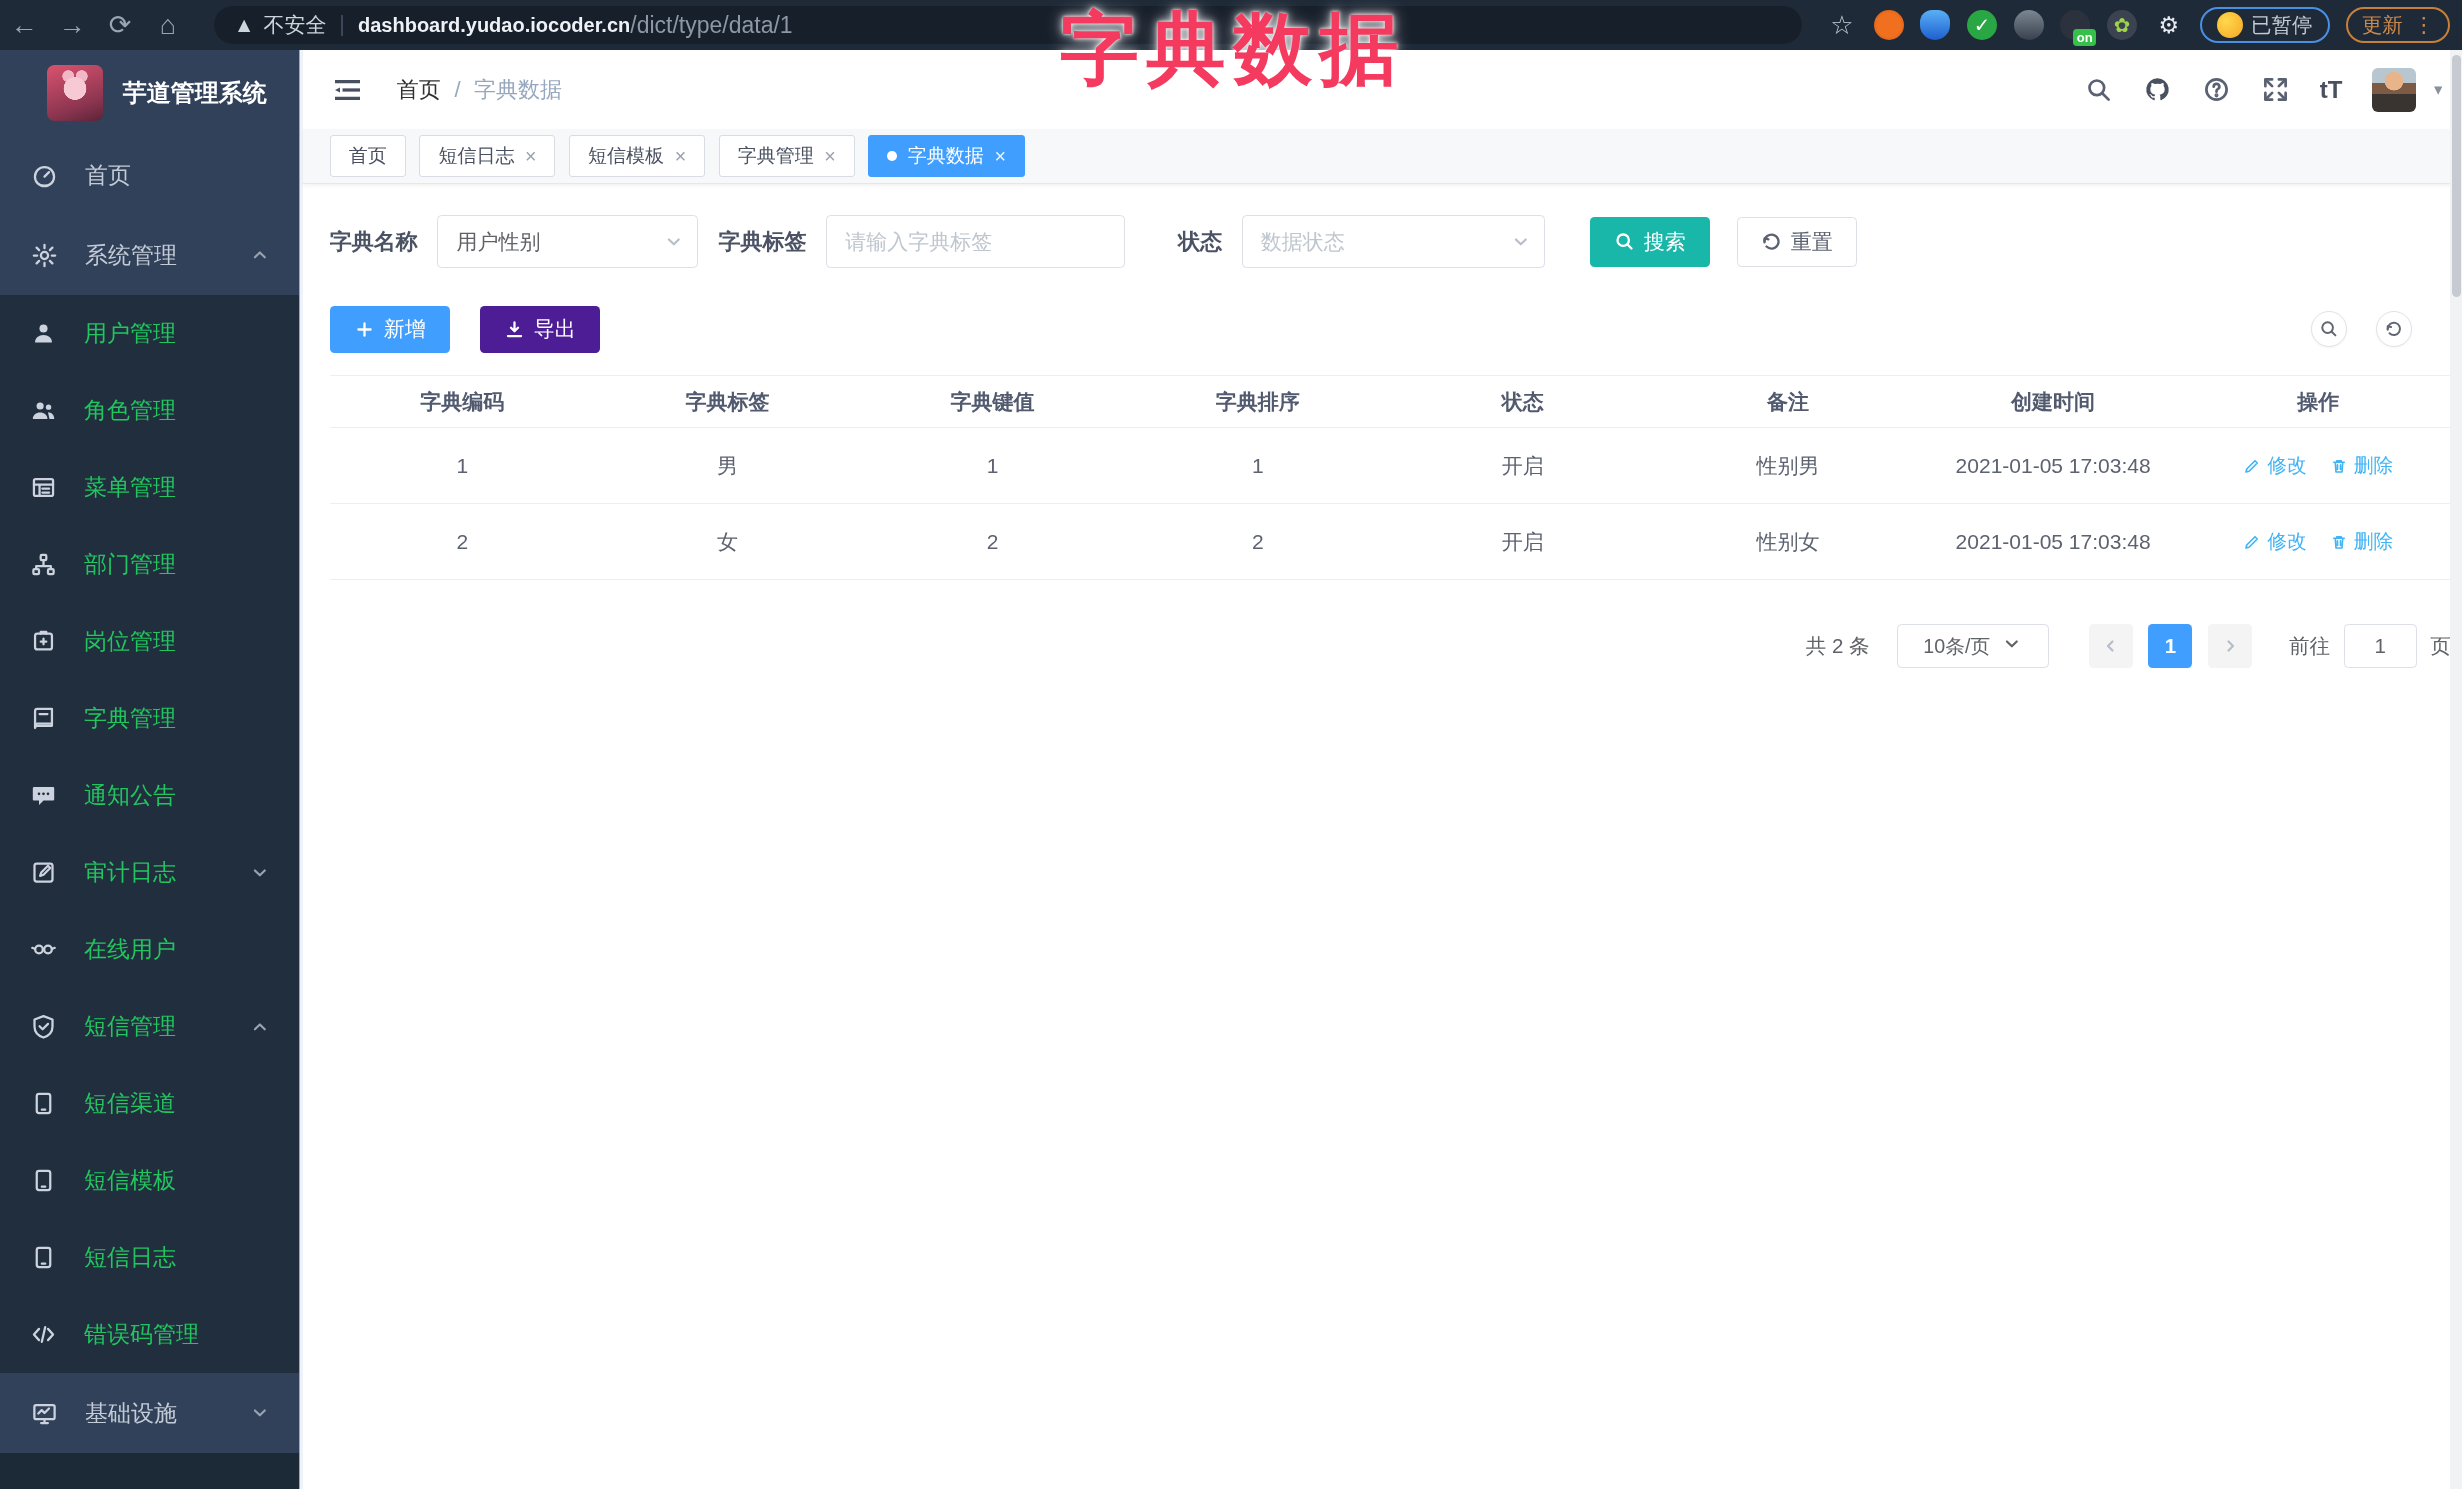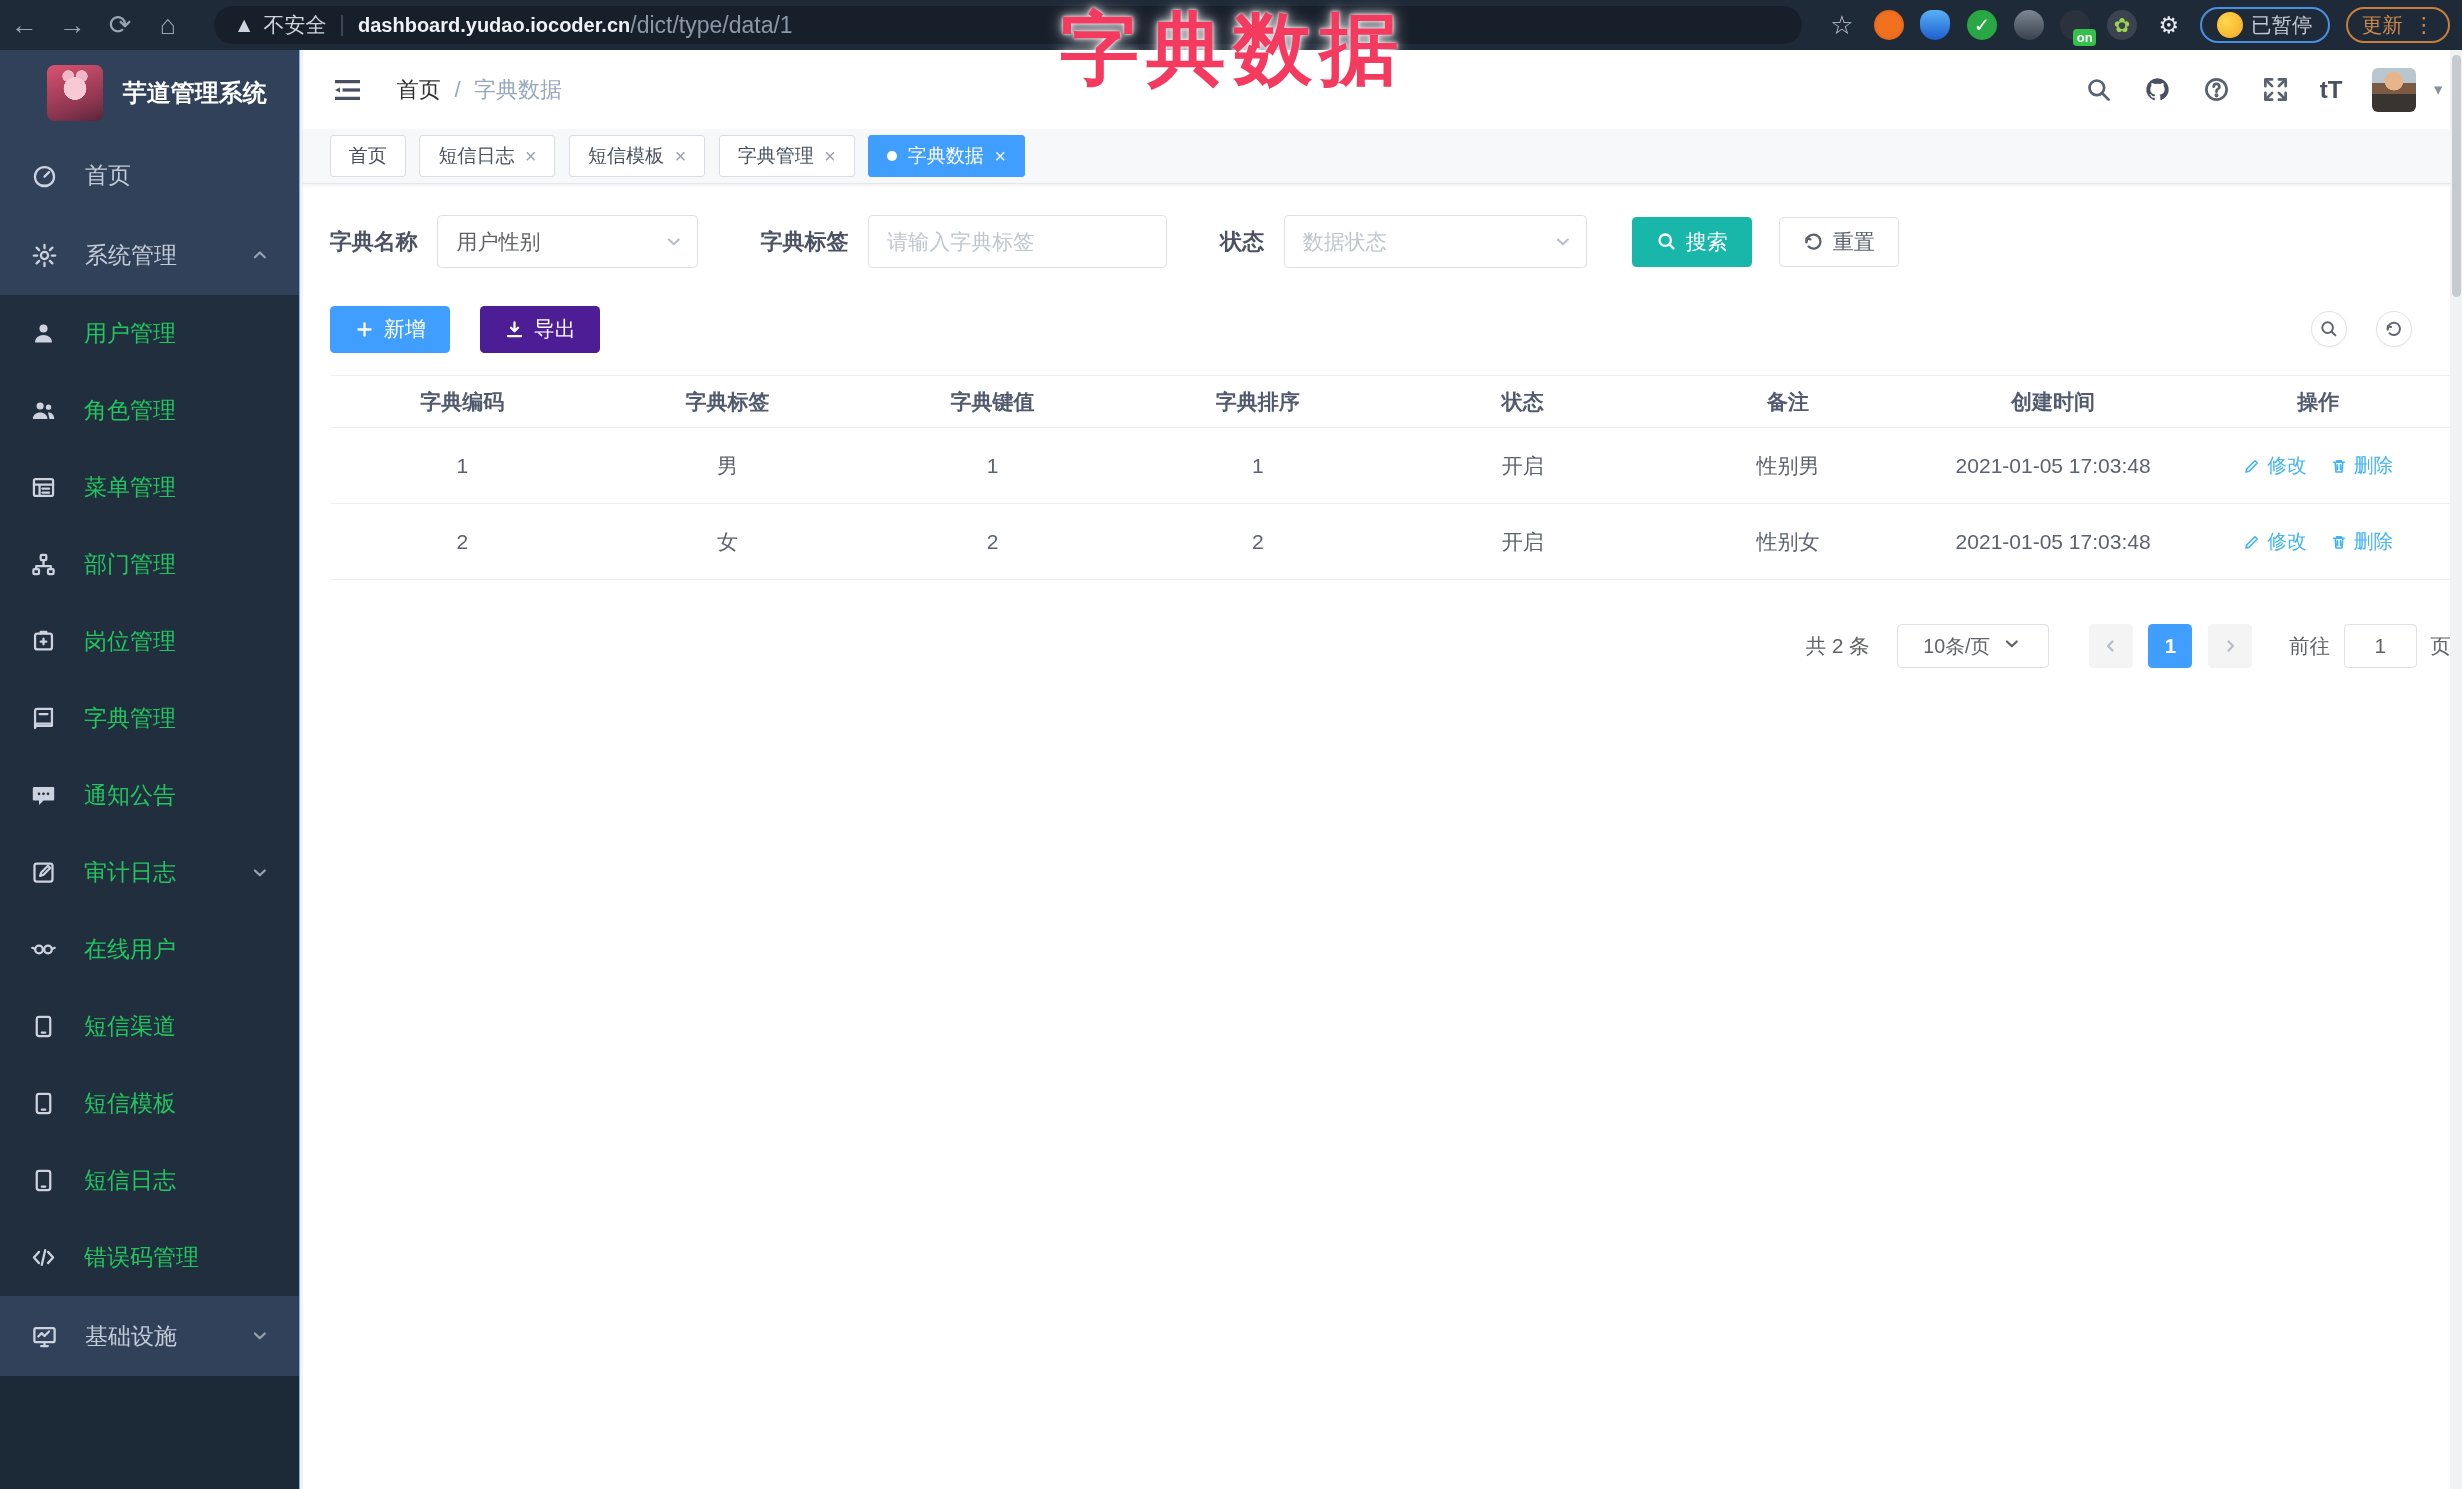--- a/index.html
+++ b/index.html
@@ -99,21 +99,21 @@
 
   
   .body-area { padding:0 0 0 27px; }
   .filter-row { margin-top:30px; display:flex; align-items:center; height:55px; }
   .f-label { font-size:22px; font-weight:700; color:#4a5264; margin-right:19.7px; }
   .ctrl { height:53px; border:0.8px solid #dcdfe6; border-radius:4.5px; background:#fff; display:flex;
           align-items:center; padding:0 18px; font-size:21px; color:#606266; position:relative; }
   .ctrl .ph { color:#bfc6cf; }
   .ctrl .sel-caret { position:absolute; right:13.6px; color:#b8bfc9; display:flex; }
   .sel-caret svg, .chev svg { width:19.7px; height:19.7px; stroke:currentColor; fill:none; stroke-width:2.6; stroke-linecap:round; stroke-linejoin:round; }
-  .w-name { width:261px; margin-right:62px; }
+  .w-name { width:261px; margin-right:20px; }
   .w-input { width:299px; margin-right:53px; }
   .w-status { width:303px; margin-right:45px; }
   .btn { height:50px; border-radius:4.5px; font-size:21px; display:flex; align-items:center; justify-content:center;
          gap:9px; cursor:pointer; border:0.8px solid transparent; padding:0 23px; }
   .btn svg { width:21px; height:21px; stroke:currentColor; fill:none; stroke-width:2.6; stroke-linecap:round; stroke-linejoin:round; }
   .btn-search { background:#19b7a9; color:#fff; margin-right:27px; }
   .btn-reset { background:#fff; color:#5a6170; border-color:#dcdfe6; }
   .btn-add { background:#409eff; color:#fff; }
   .btn-export { background:#4c1d95; color:#fff; }
 
@@ -316,20 +316,34 @@
         </div>
         <div class="mi lv2">
           <span class="mico">
             <svg class="sic" viewBox="0 0 24 24">
                 <circle cx="8" cy="12" r="3.4"></circle>
                 <circle cx="16" cy="12" r="3.4"></circle>
                 <path d="M11.4 12h1.2M2 10.5l2.6 1M22 10.5l-2.6 1"></path>
               </svg>
           </span>
           <span>在线用户</span>
+        </div>
+        <div class="mi lv2">
+          <span class="mico">
+            <svg class="sic" viewBox="0 0 24 24">
+                <path d="M12 2.8l8 3v6.2c0 5-3.4 8.3-8 9.8-4.6-1.5-8-4.8-8-9.8V5.8z"></path>
+                <polyline points="8.5,11.8 11.2,14.5 16,9.7"></polyline>
+              </svg>
+          </span>
+          <span>短信管理</span>
+          <span class="chev">
+            <svg viewBox="0 0 24 24">
+                <polyline points="6,15 12,9 18,15"></polyline>
+              </svg>
+          </span>
         </div>
         <div class="mi lv3">
           <span class="mico">
             <svg class="sic" viewBox="0 0 24 24">
                 <rect x="6" y="3.5" width="12" height="17" rx="2"></rect>
                 <path d="M10.5 17.5h3"></path>
               </svg>
           </span>
           <span>短信渠道</span>
         </div>

